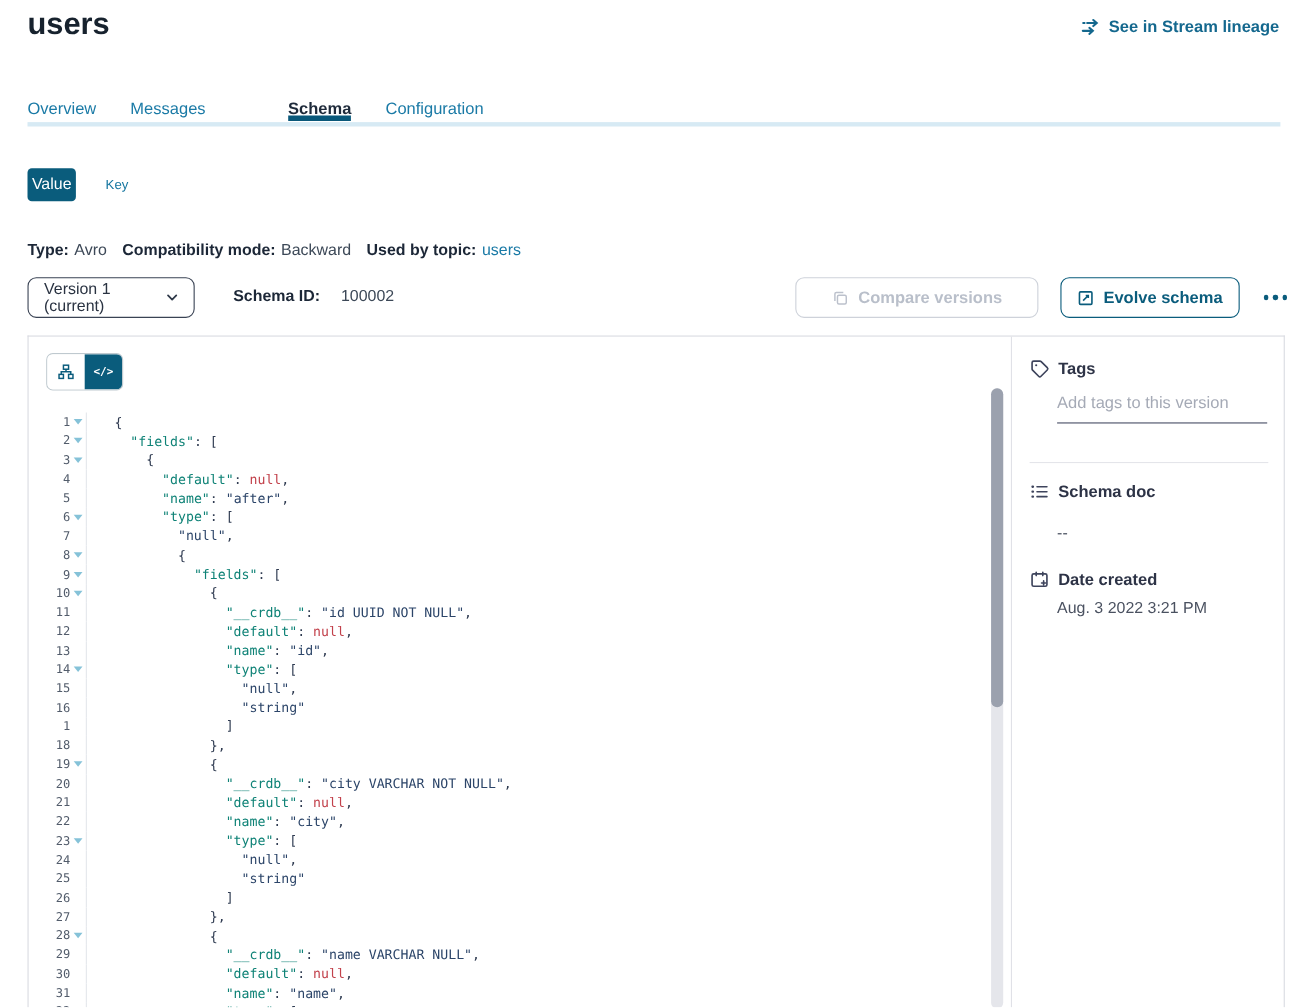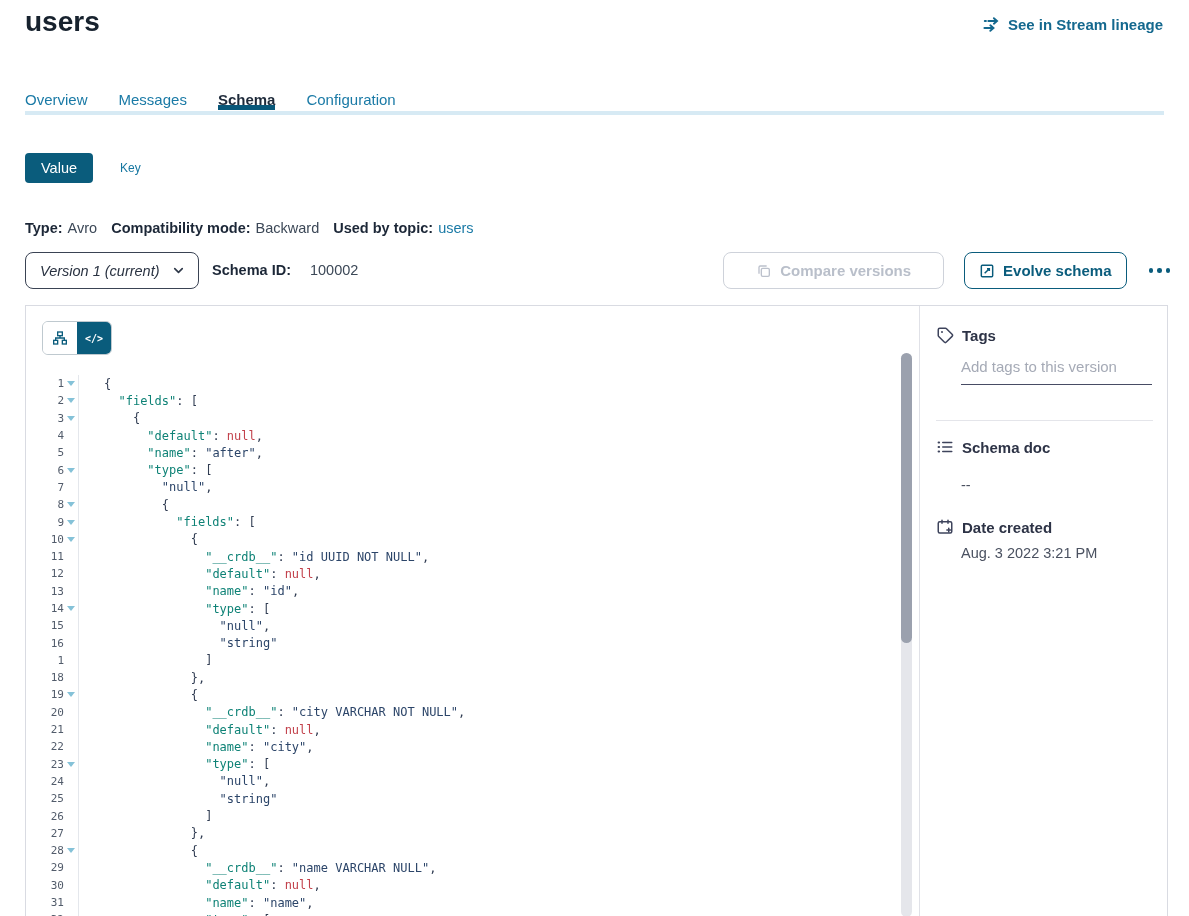--- a/index.html
+++ b/index.html
@@ -8,35 +8,35 @@
     position:relative; width:1189px; height:916px; overflow:hidden;
     font-family:"Liberation Sans", sans-serif; color:#1e2a3a; background:#fff;
   }
   
   .page-title { position:absolute; left:25px; top:6px; font-size:28px; font-weight:700; color:#17222e; }
   .lineage-link { position:absolute; right:26px; top:15px; display:flex; align-items:center; gap:7px;
     color:#14688e; font-size:15px; font-weight:700; cursor:pointer; }
   
   .tabs { position:absolute; left:25px; top:91px; display:flex; gap:31px; }
   .tab { font-size:15px; font-weight:500; color:#1a7aa6; height:19px; cursor:pointer; }
-  .tab.active { color:#1e2a3a; font-weight:700; border-bottom:5px solid #09587a; }
+  .tab.active { color:#1e2a3a; font-weight:700; border-bottom:5px solid #09587a;margin-left:44px; }
   .tab-track { position:absolute; left:25px; right:25px; top:111px; height:4px; background:#d7eaf4; }
   
   .vk-row { position:absolute; left:25px; top:153px; display:flex; align-items:center; gap:27px; }
-  .value-btn { background:#0a5c7c; color:#fff; font-size:14.5px; padding:7px 16px; border-radius:4px; cursor:pointer; }
+  .value-btn { background:#0a5c7c; color:#fff; font-size:14.5px; padding:7px 4px; border-radius:4px; cursor:pointer; }
   .key-link { color:#1576a0; font-size:12px; cursor:pointer; }
   
   .meta-row { position:absolute; left:25px; top:220px; display:flex; gap:14px; font-size:14.5px; }
   .meta-item .lbl { font-weight:700; color:#1c2737; }
   .meta-item .val { color:#3c4857; margin-left:5px; }
   .meta-item .val.link { color:#1a7aa6; cursor:pointer; }
   
-  .version-select { position:absolute; left:25px; top:252px; width:174px; height:37px;
+  .version-select { position:absolute; left:25px; top:252px; width:152px; height:37px;
     border:1.5px solid #3a4354; border-radius:8px; display:flex; align-items:center;
-    padding:0 12px 0 14px; font-size:14.5px; color:#2a3342; cursor:pointer; background:#fff;font-style:italic; }
+    padding:0 12px 0 14px; font-size:14.5px; color:#2a3342; cursor:pointer; background:#fff; }
   .version-select .sel-text { flex:1; }
   .schema-id { position:absolute; left:212px; top:262px; font-size:14.5px; }
   .schema-id .lbl { font-weight:700; color:#1c2737; }
   .schema-id .val { color:#3c4857; margin-left:19px; }
   .actions { position:absolute; right:17px; top:252px; display:flex; align-items:center; gap:20px; }
   .btn { display:flex; align-items:center; gap:8px; height:37px; border-radius:8px; background:#fff;
     font-size:15px; cursor:pointer; }
   .btn.compare { border:1px solid #ced2da; color:#b9bfca; font-weight:700; padding:0 32px; }
   .btn.evolve { border:1.5px solid #0a5c7c; color:#0a5c7c; font-weight:700; padding:0 14px; }
   .more-dots { display:flex; gap:4px; cursor:pointer; padding:4px 2px; }

